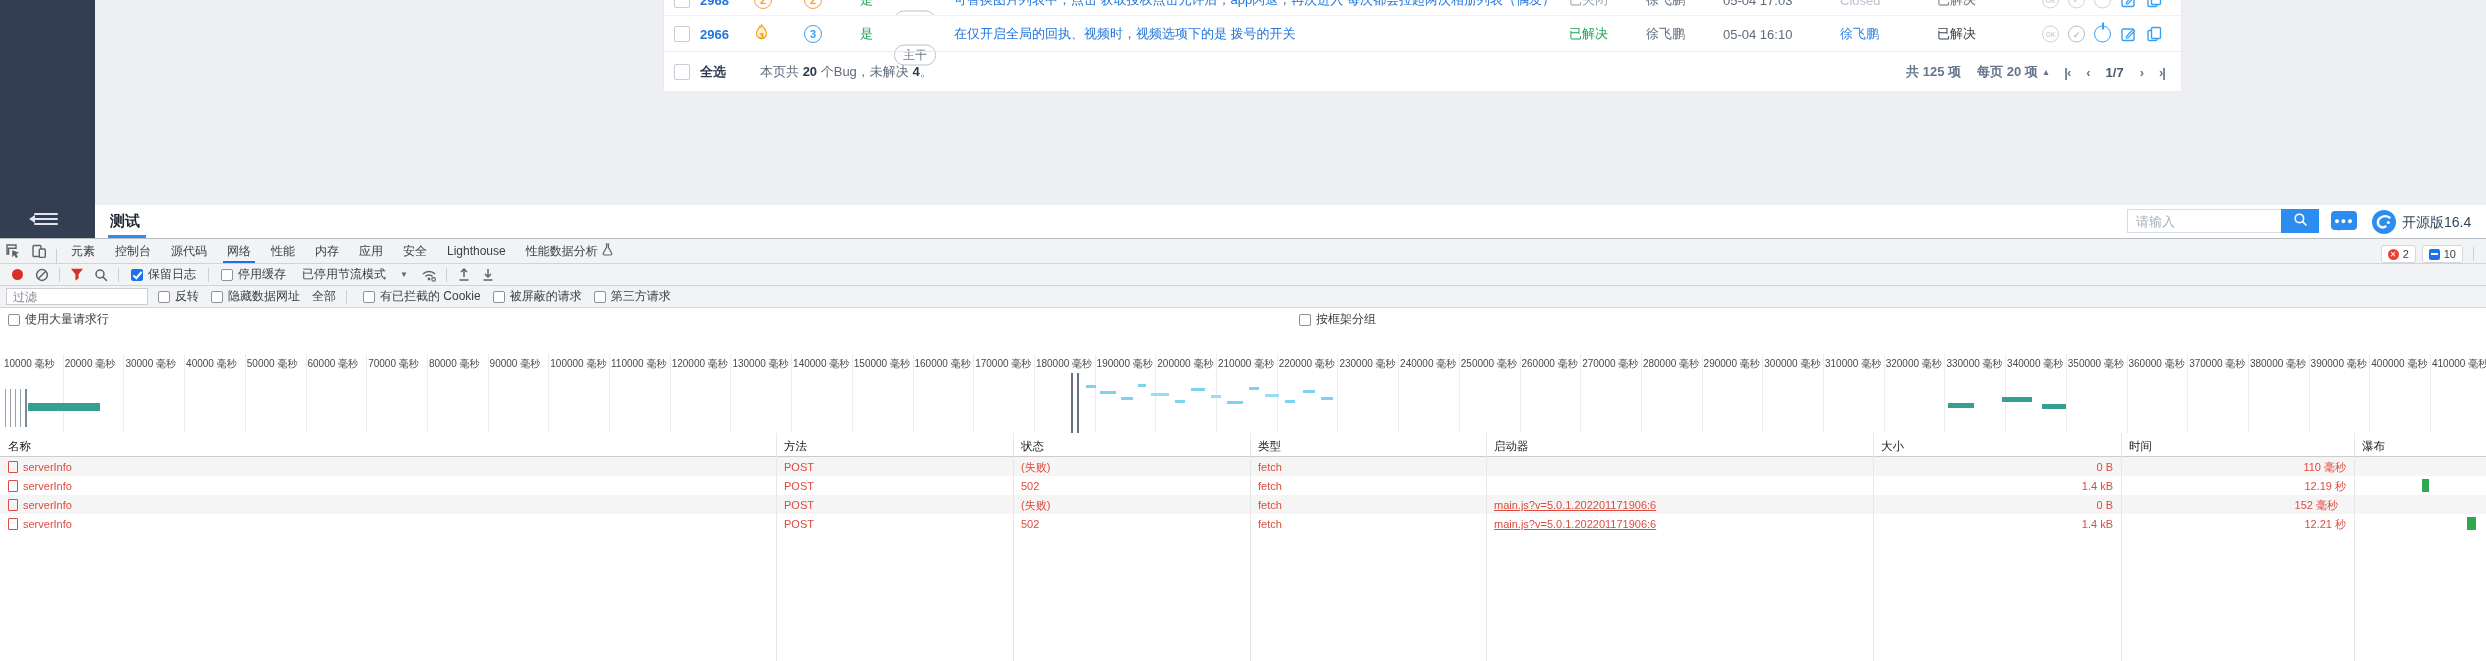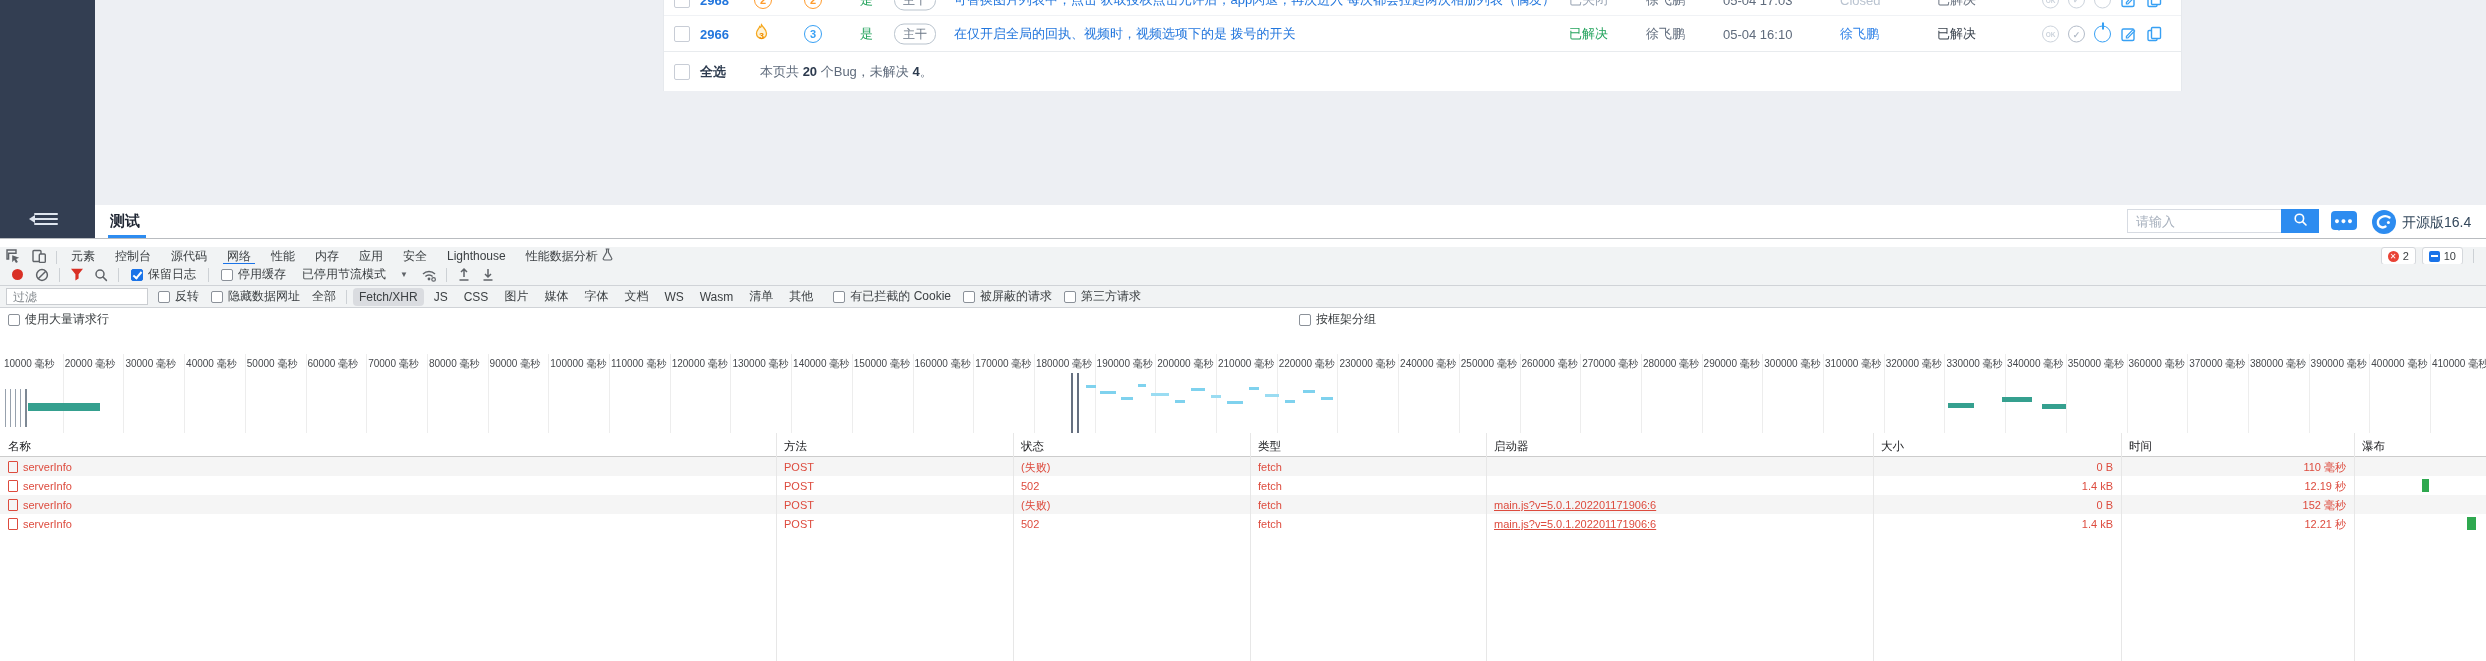--- a/index.html
+++ b/index.html
@@ -17,21 +17,21 @@
   
   .bug-panel{left:663px;top:0;width:1517px;height:91px;background:#fff;border-left:1px solid #e6e9ed;border-right:1px solid #e6e9ed;font-size:13px;color:#39424d;}
   .rowclip{position:absolute;left:0;width:100%;top:0;height:15px;overflow:hidden;}
   .bug-row{position:absolute;left:0;width:100%;height:36px;}
   .rowclip .bug-row{top:-16px;height:31px;}
   .bug-row.r2{top:15px;border-top:1px solid #f0f2f5;}
   .brc{position:absolute;top:50%;transform:translateY(-50%);white-space:nowrap;}
   .cbx{width:14px;height:14px;border:1px solid #c8cdd6;border-radius:2px;background:#fff;display:inline-block;}
   .c-cb{left:10px;}.c-id{left:36px;color:#2276dd;text-decoration:none;font-weight:bold;}
   .c-sev{left:90px;}.c-pri{left:140px;}.c-conf{left:196px;color:#23a35c;}
-  .c-branch{left:230px;border:1px solid #b9c3cd;border-radius:10px;padding:1px 8px;font-size:12px;color:#6b7787;}
+  .c-branch{left:230px;border:1px solid #b9c3cd;border-radius:10px;padding:1px 8px;font-size:12px;color:#6b7787;margin-top:21px;}
   .c-title{left:290px;max-width:606px;overflow:hidden;text-overflow:clip;color:#2276dd;text-decoration:none;}
   .c-status{left:905px;}.c-ass{left:982px;color:#5f6b7c;}.c-date{left:1059px;color:#5f6b7c;}
   .c-res{left:1176px;}.c-sol{left:1273px;}
   .c-acts{left:1378px;display:flex;gap:9px;align-items:center;}
   .ring{position:relative;display:inline-flex;align-items:center;justify-content:center;
         width:18px;height:18px;border:1.5px solid currentColor;border-radius:50%;
         font-size:11px;font-weight:bold;box-sizing:border-box;}
   .ring.act{width:17px;height:17px;font-size:9px;}
   .ring.okr{font-size:6.5px;letter-spacing:0;}
   .pwr{position:absolute;top:-4px;left:50%;margin-left:-1px;width:2px;height:7px;background:currentColor;}
@@ -58,21 +58,21 @@
   .nav-search-btn{left:2186px;top:4px;width:38px;height:24px;background:#2d8cf0;border:none;display:flex;align-items:center;justify-content:center;cursor:pointer;}
   .nav-chat{left:2236px;top:6px;width:26px;height:19px;background:#2d8cf0;border-radius:4px;color:#fff;
             display:flex;align-items:center;justify-content:center;font-size:9px;letter-spacing:1px;cursor:pointer;}
   .nav-chat::after{content:"";position:absolute;left:5px;bottom:-4px;border:3px solid transparent;border-top:4px solid #2d8cf0;}
   .nav-logo{left:2276px;top:4px;width:26px;height:26px;}
   .nav-ver{left:2307px;top:9px;font-size:14px;color:#33475b;}
 
   
   .devtools{left:0;top:238px;width:2486px;height:423px;background:#fff;border-top:1px solid #b9bcc0;font-size:12px;color:#3c4043;}
   .dt-row{position:absolute;left:0;width:100%;display:flex;align-items:center;background:#f1f3f4;border-bottom:1px solid #d0d3d7;box-sizing:border-box;}
-  .dt-tabbar{top:8px;height:19px;align-items:flex-end;}
+  .dt-tabbar{top:0;height:25px;align-items:flex-end;}
   .dt-iconbtn{width:26px;height:100%;display:flex;align-items:center;justify-content:center;cursor:pointer;}
   .vsep{width:1px;height:14px;background:#cdd1d5;margin:0 4px;flex:none;}
   .dt-tab{position:relative;height:100%;display:flex;align-items:center;padding:0 10px;cursor:pointer;white-space:nowrap;gap:4px;}
   .dt-tab.active::after{content:"";position:absolute;left:6px;right:6px;bottom:0;height:2px;background:#1a73e8;}
   .dt-badges{margin-left:auto;display:flex;align-items:center;gap:6px;padding-right:8px;}
   .dt-badge{display:flex;align-items:center;gap:4px;height:16px;padding:0 6px;background:#fff;border:1px solid #d5d8dc;border-radius:3px;font-size:11px;cursor:pointer;}
   .errdot{width:11px;height:11px;border-radius:50%;background:#e94235;color:#fff;font-size:8px;display:flex;align-items:center;justify-content:center;}
   .issq{position:relative;width:11px;height:11px;background:#1a73e8;border-radius:2px;}
   .issq::after{content:"";position:absolute;left:2px;top:4px;width:7px;height:2px;background:#fff;}
 
@@ -199,20 +199,30 @@
                 <path d="M5.5 5H3.2C2.5 5 2 5.5 2 6.2v7.6C2 14.5 2.5 15 3.2 15h6.6c.7 0 1.2-.5 1.2-1.2V13" fill="none" stroke="currentColor" stroke-width="1.4"></path>
               </svg>
             </span>
           </span>
   </div>
       </div>
     <div class="bug-footer">
       <span class="brc c-cb cbx"></span>
       <span class="brc f-selall">全选</span>
       <span class="brc f-sum"><span>本页共 </span><b>20</b><span> 个Bug，未解决 </span><b>4</b><span>。</span></span>
+      <span class="pager">
+        <span><span>共 </span><span>125</span><span> 项</span></span>
+        <span><span>每页 </span><span>20</span><span> 项</span></span>
+        <span class="caret">▴</span>
+        <span class="nav">|‹</span>
+        <span class="nav">‹</span>
+        <span class="pgnum">1/7</span>
+        <span class="nav">›</span>
+        <span class="nav">›|</span>
+      </span>
     </div>
   </section>
 
   <nav class="abs subnav">
     <span class="abs nav-tab">测试</span>
     <span class="abs nav-underline"></span>
     <input class="abs nav-search" placeholder="请输入" style="">
     <button class="abs nav-search-btn">
       <span><svg width="15" height="15" viewBox="0 0 15 15">
             <circle cx="6.4" cy="6.4" r="4.2" fill="none" stroke="#fff" stroke-width="1.6"></circle>
@@ -356,33 +366,20 @@
       <label class="chklbl" style="margin-left:10px;">
           <span class="chk"></span>
           <span>反转</span>
         </label>
       <label class="chklbl">
           <span class="chk"></span>
           <span>隐藏数据网址</span>
         </label>
       <span class="plain-lbl">全部</span>
       <span class="vsep"></span>
-      <span style="display:flex;align-items:center;">
-          <span class="pill sel">Fetch/XHR</span>
-          <span class="pill">JS</span>
-          <span class="pill">CSS</span>
-          <span class="pill">图片</span>
-          <span class="pill">媒体</span>
-          <span class="pill">字体</span>
-          <span class="pill">文档</span>
-          <span class="pill">WS</span>
-          <span class="pill">Wasm</span>
-          <span class="pill">清单</span>
-          <span class="pill">其他</span>
-        </span>
       <label class="chklbl" style="margin-left:12px;">
           <span class="chk"></span>
           <span>有已拦截的 Cookie</span>
         </label>
       <label class="chklbl">
           <span class="chk"></span>
           <span>被屏蔽的请求</span>
         </label>
       <label class="chklbl">
           <span class="chk"></span>
@@ -464,21 +461,21 @@
     <span class="nt-cell ra cell-time" style="left: 2121px; width: 217px; padding-left: 8px; padding-right: 8px;">12.19 秒</span>
   <span class="wfbar" style="left: 2422px; width: 7px;"></span>
           </div>
           <div class="nt-row odd" style="top: 62px;">
     <span class="nt-cell cell-name" style="left: 0px; width: 760px; padding-left: 8px; padding-right: 8px;"><span class="docico"></span><span class="nm">serverInfo</span></span>
     <span class="nt-cell cell-method" style="left: 776px; width: 221px; padding-left: 8px; padding-right: 8px;">POST</span>
     <span class="nt-cell cell-status" style="left: 1013px; width: 221px; padding-left: 8px; padding-right: 8px;">(失败)</span>
     <span class="nt-cell cell-type" style="left: 1250px; width: 220px; padding-left: 8px; padding-right: 8px;">fetch</span>
     <span class="nt-cell cell-init ilink" style="left: 1486px; width: 371px; padding-left: 8px; padding-right: 8px;">main.js?v=5.0.1.202201171906:6</span>
     <span class="nt-cell ra cell-size" style="left: 1873px; width: 232px; padding-left: 8px; padding-right: 8px;">0 B</span>
-    <span class="nt-cell ra cell-time" style="left: 2121px; width: 217px; padding-left: 8px; padding-right: 8px;">152 毫秒</span>
+    <span class="nt-cell ra cell-time" style="left: 2121px; width: 217px; padding-left: 0; padding-right: 8px;">152 毫秒</span>
   </div>
           <div class="nt-row" style="top: 81px;">
     <span class="nt-cell cell-name" style="left: 0px; width: 760px; padding-left: 8px; padding-right: 8px;"><span class="docico"></span><span class="nm">serverInfo</span></span>
     <span class="nt-cell cell-method" style="left: 776px; width: 221px; padding-left: 8px; padding-right: 8px;">POST</span>
     <span class="nt-cell cell-status" style="left: 1013px; width: 221px; padding-left: 8px; padding-right: 8px;">502</span>
     <span class="nt-cell cell-type" style="left: 1250px; width: 220px; padding-left: 8px; padding-right: 8px;">fetch</span>
     <span class="nt-cell cell-init ilink" style="left: 1486px; width: 371px; padding-left: 8px; padding-right: 8px;">main.js?v=5.0.1.202201171906:6</span>
     <span class="nt-cell ra cell-size" style="left: 1873px; width: 232px; padding-left: 8px; padding-right: 8px;">1.4 kB</span>
     <span class="nt-cell ra cell-time" style="left: 2121px; width: 217px; padding-left: 8px; padding-right: 8px;">12.21 秒</span>
   <span class="wfbar" style="left: 2467px; width: 9px;"></span>

